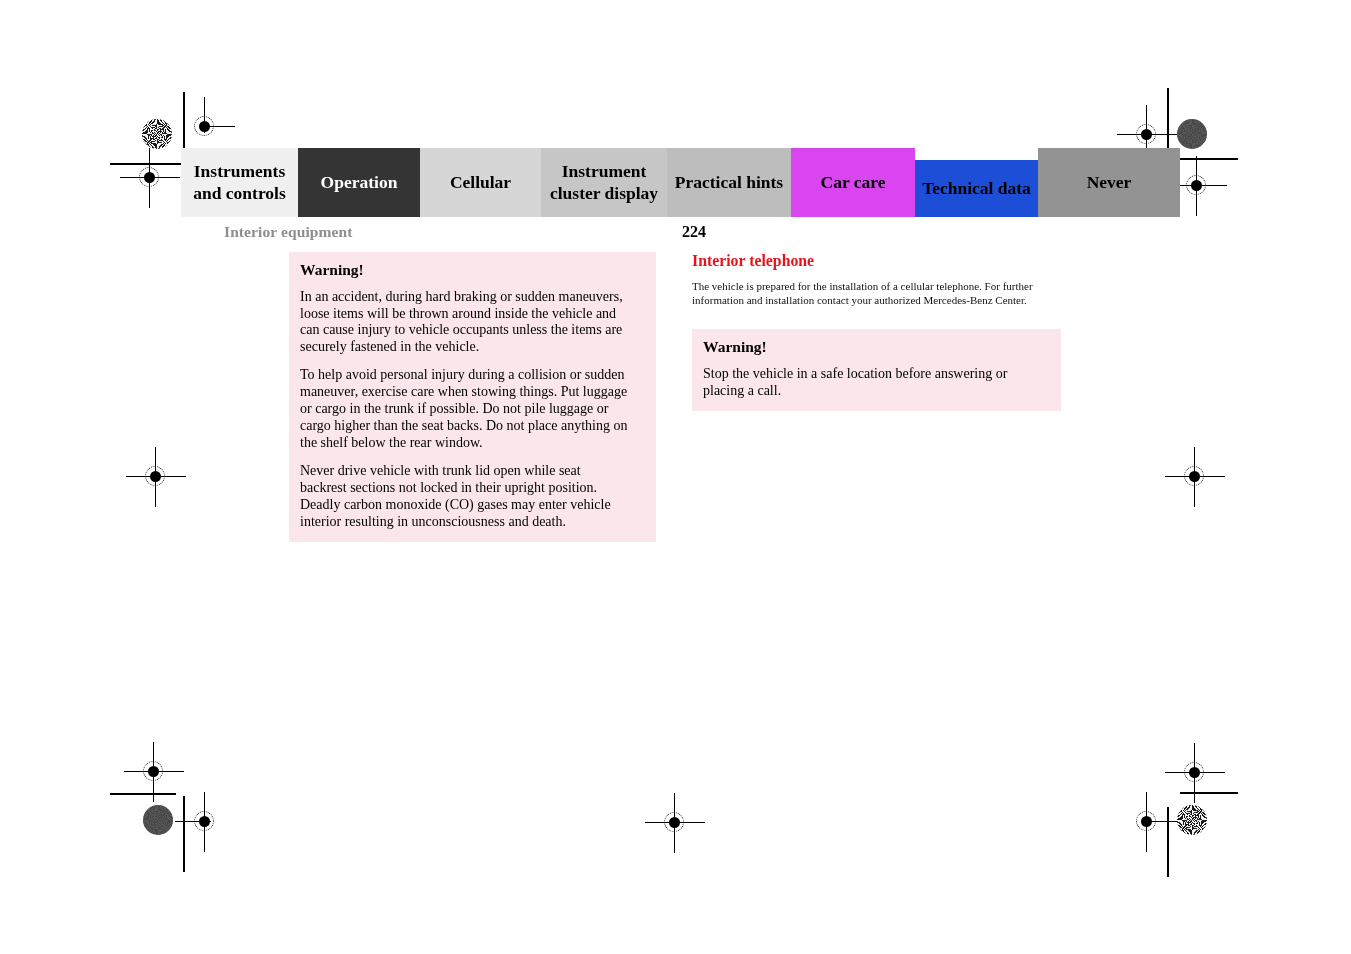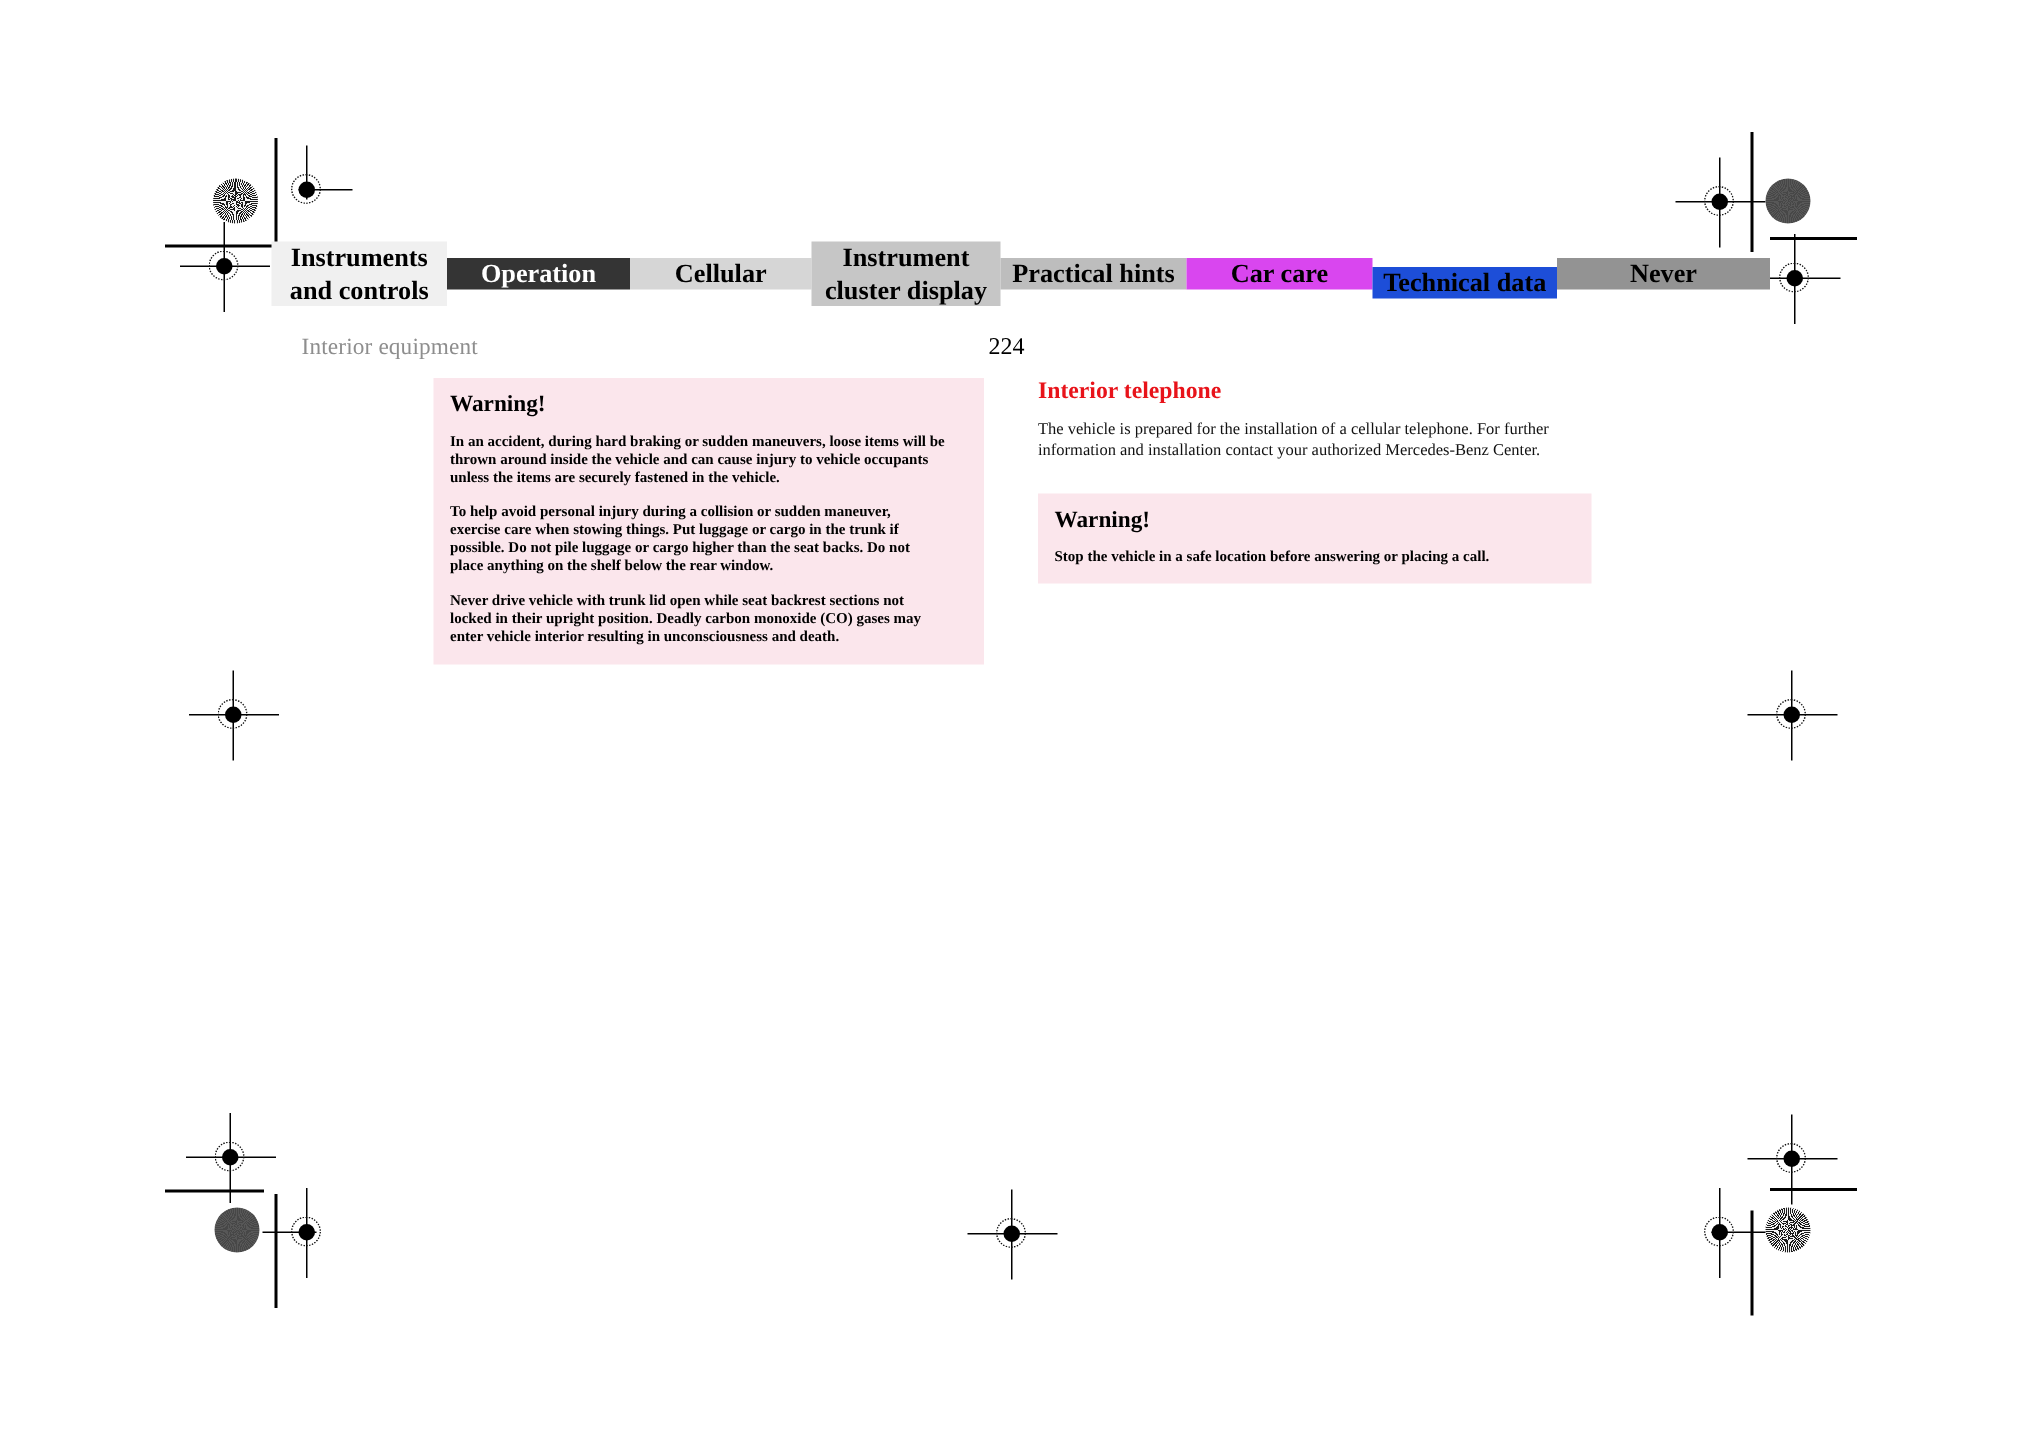--- a/index.html
+++ b/index.html
@@ -98,46 +98,45 @@
   }
 
   
   .tabbar {
     position: absolute;
     left: 181px;
     top: 148px;
     width: 999px;
     height: 69px;
     display: flex;
-    align-items: center;
   }
   .tab {
     display: flex;
     align-items: center;
     justify-content: center;
     text-align: center;
     font-weight: bold;
     font-size: 17.5px;
     line-height: 1.22;
     color: #000;
     box-sizing: border-box;
     padding: 0 6px;
   }
 
   
   .runhead {
     position: absolute;
-    left: 201px;
+    left: 224px;
     top: 223px;
     width: 482px;
     display: flex;
     justify-content: space-between;
     align-items: baseline;
     font-size: 15.5px;
-    font-weight: normal;
+    font-weight: bold;
   }
   .runhead .section {
     color: #8e8e8e;
     letter-spacing: 0.1px;
   }
   .runhead .pageno {
     color: #000;
     font-size: 16px;
   }
 
@@ -155,22 +154,22 @@
     box-sizing: border-box;
   }
   .warnbox .wtitle {
     font-size: 15.5px;
     font-weight: bold;
     color: #000;
     margin: 0 0 9px 0;
     line-height: 1.2;
   }
   .warnbox p {
-    font-size: 10px;
-    font-weight: bold;
+    font-size: 14px;
+    font-weight: normal;
     color: #000;
     margin: 0 0 11px 0;
     line-height: 1.21;
   }
   .warnbox p:last-child { margin-bottom: 0; }
 
   .rheading {
     font-size: 15.8px;
     font-weight: bold;
     color: #e8131a;

